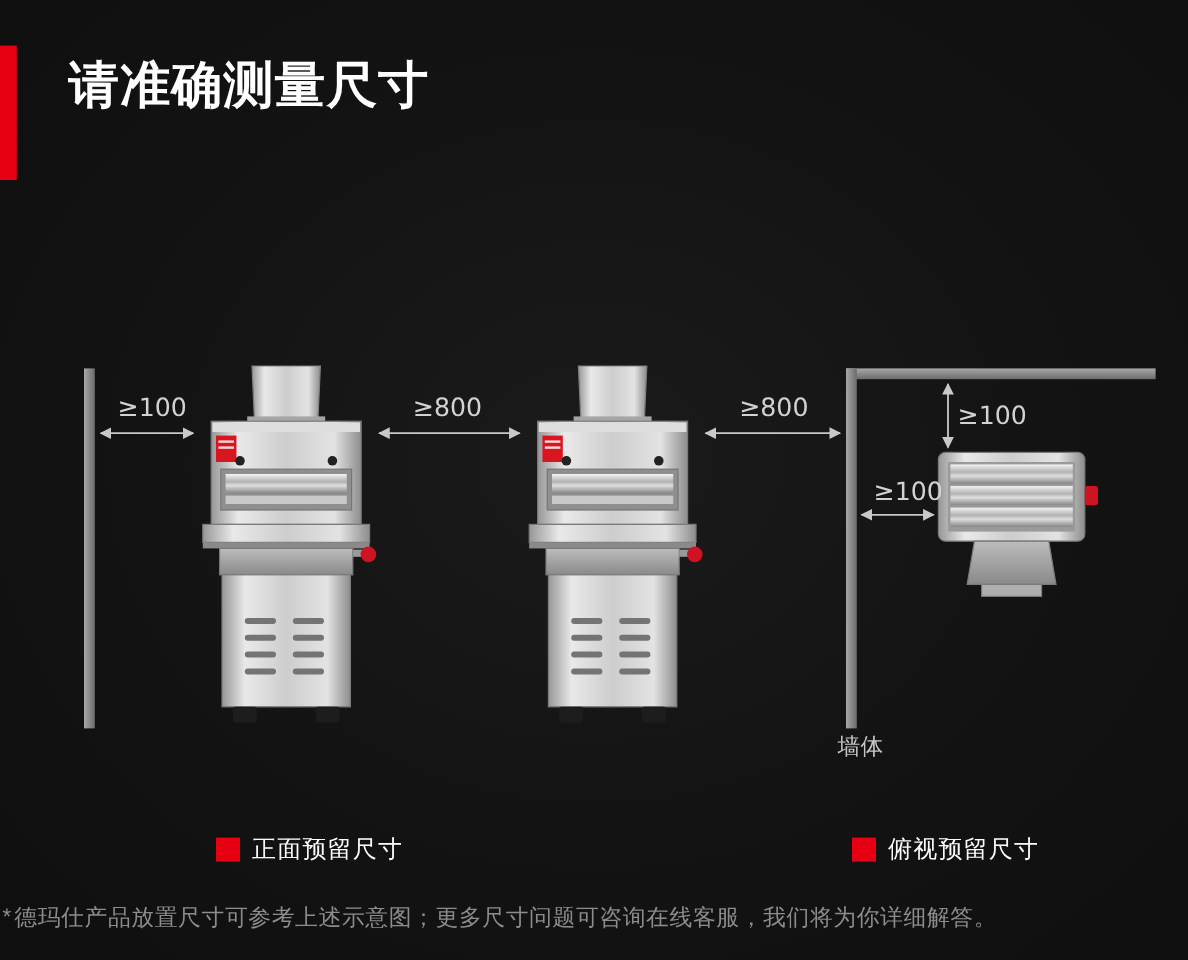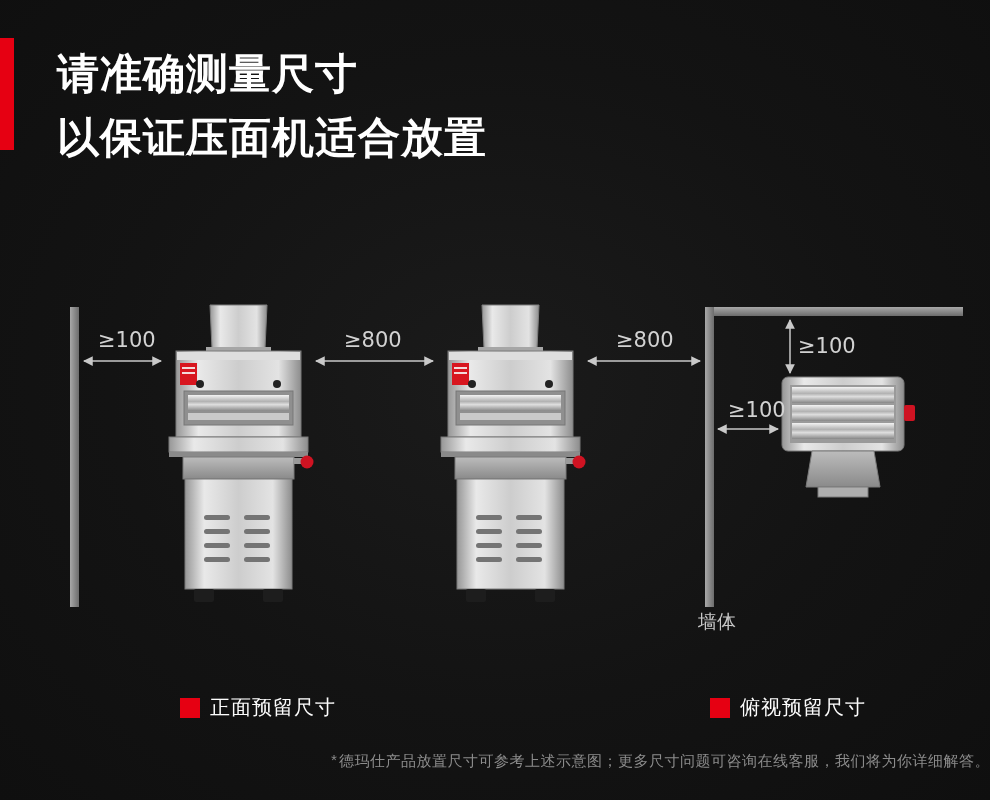--- a/index.html
+++ b/index.html
@@ -20,20 +20,21 @@
     background: #e60012;
   }
   .title-block {
     position: absolute;
     left: 57px; top: 42px;
     color: #ffffff;
     font-size: 42px;
     font-weight: 700;
     line-height: 64px;
     letter-spacing: 1px;
+    font-family: Liberation Mono, monospace;
   }
   .unit-label {
     position: absolute;
     left: 58px; top: 176px;
     color: #ededed;
     font-size: 24px;
     letter-spacing: 1px;
   }
   .diagram-svg {
     position: absolute;
@@ -66,37 +67,36 @@
   }
   .legend-label {
     color: #fdfdfd;
     font-size: 20px;
     letter-spacing: 1px;
   }
   .footer-note {
     position: absolute;
     left: 0; top: 752px;
     width: 100%;
-    text-align: right;
+    text-align: left;
     color: #8c8c8c;
-    font-size: 15px;
+    font-size: 19px;
     letter-spacing: 0.5px;
     font-family: Liberation Mono, monospace;
   }
 </style>
 </head>
 <body>
 
 <div class="page">
 
   <div class="accent-bar"></div>
 
   <h1 class="title-block">
     <span>请准确测量尺寸</span><br>
-    <span>以保证压面机适合放置</span>
   </h1>
 
 
   <svg class="diagram-svg" viewBox="0 0 990 375" xmlns="http://www.w3.org/2000/svg">
     <defs>
       <linearGradient id="steelV" x1="0" y1="0" x2="1" y2="0">
         <stop offset="0" stop-color="#979797"></stop>
         <stop offset="0.18" stop-color="#e9e9e9"></stop>
         <stop offset="0.5" stop-color="#cdcdcd"></stop>
         <stop offset="0.82" stop-color="#e3e3e3"></stop>

